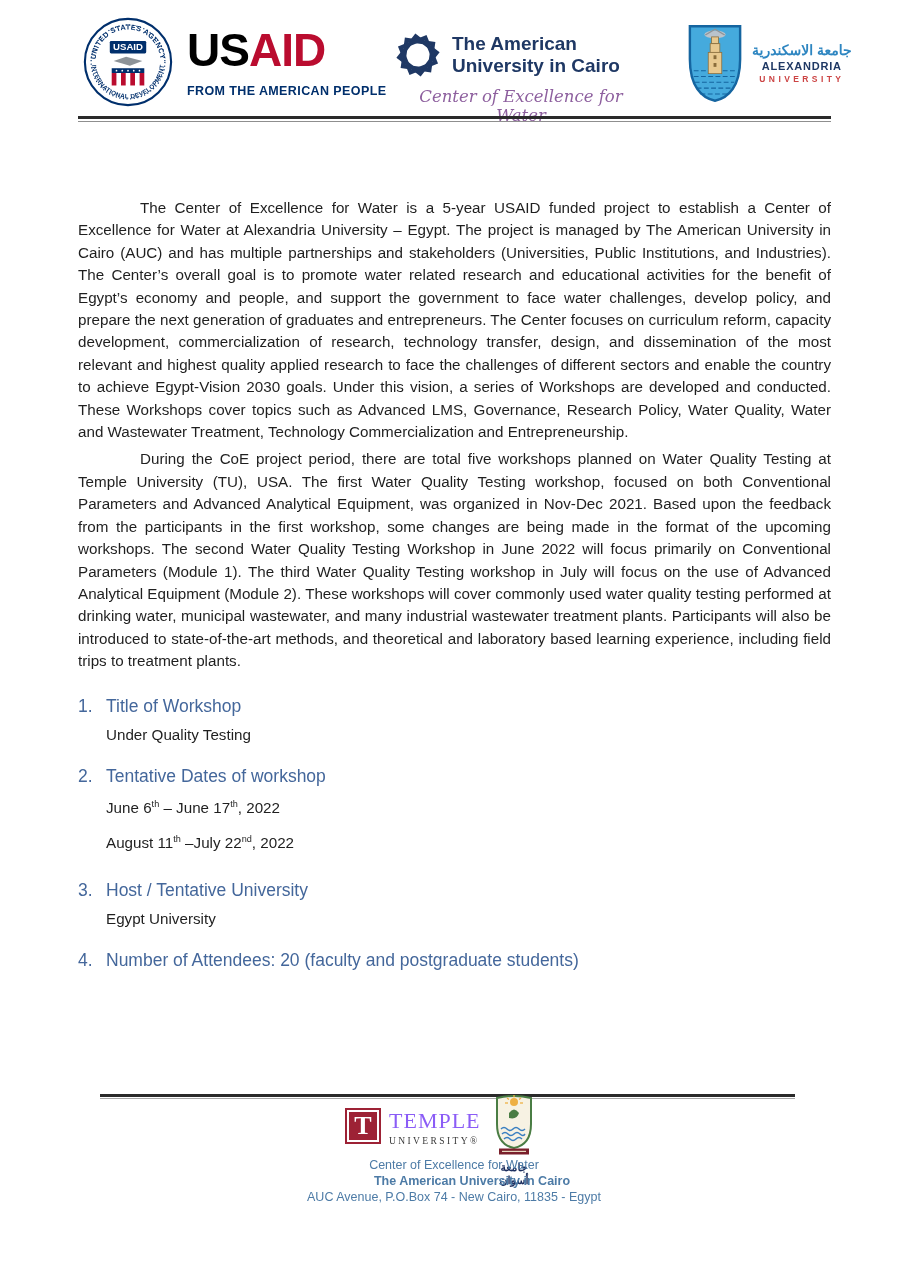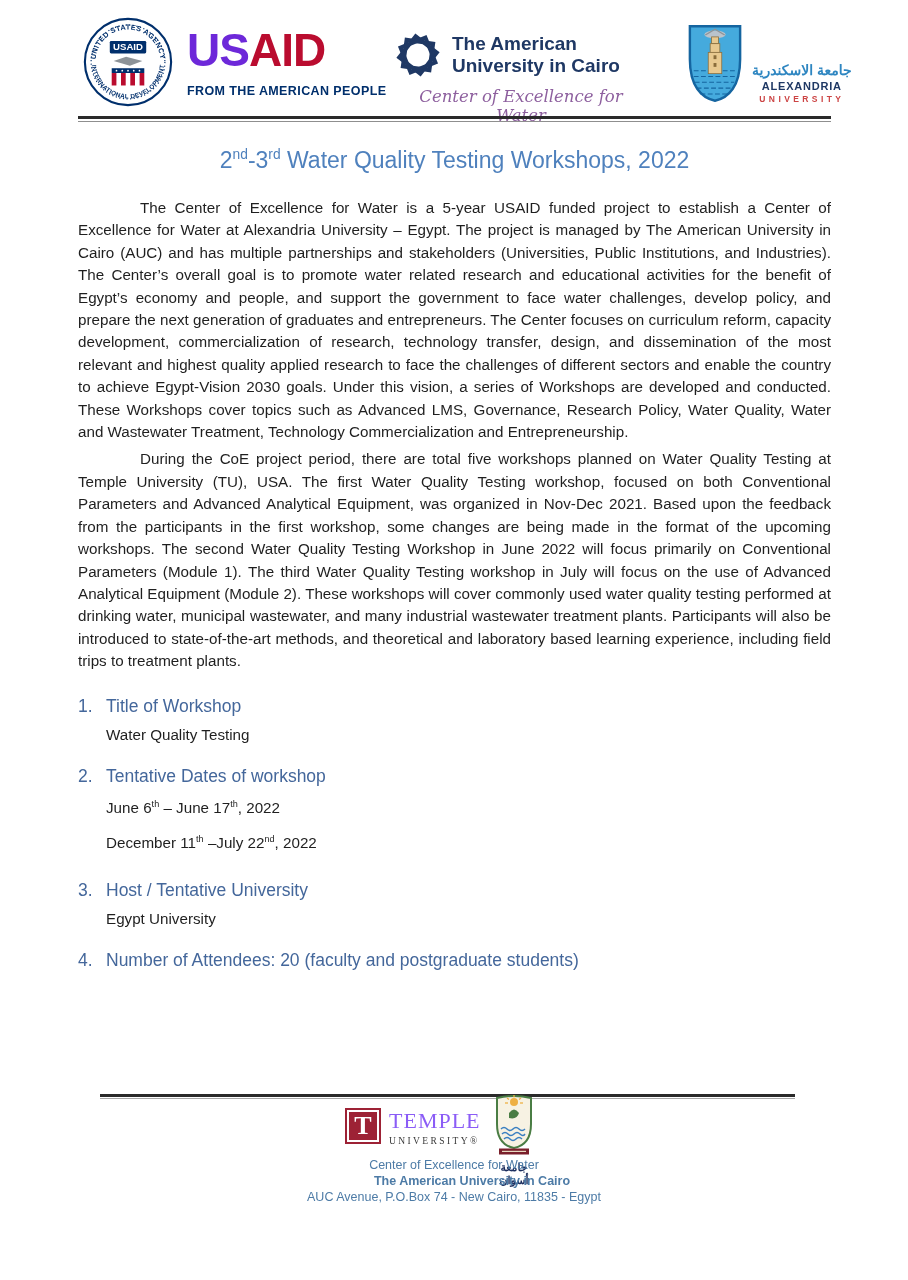--- a/index.html
+++ b/index.html
@@ -4,31 +4,31 @@
 <style>
   html,body{margin:0;padding:0;background:#ffffff;}
   .page{position:relative;width:908px;height:1280px;background:#fff;overflow:hidden;
         font-family:"Liberation Sans",sans-serif;color:#1f1f1f;}
 
   
   .usaid{position:absolute;left:82px;top:16px;display:flex;align-items:center;gap:13px;}
   .usaid-seal{width:92px;height:92px;}
   .usaid-word{display:flex;flex-direction:column;}
   .usaid-big{font-size:46px;font-weight:bold;letter-spacing:-1px;line-height:1.05;}
-  .usaid-big .us{color:#6d28d9;} .usaid-big .aid{color:#ba0c2f;}
+  .usaid-big .us{color:#000000;} .usaid-big .aid{color:#ba0c2f;}
   .usaid-tag{font-size:12.5px;font-weight:bold;color:#002f6c;letter-spacing:.4px;margin-top:9px;}
 
   .auc{position:absolute;left:393px;top:30px;width:256px;}
   .auc-row{display:flex;align-items:center;gap:9px;}
   .auc-mark{width:50px;height:50px;flex:none;}
   .auc-name{font-size:19px;line-height:1.18;color:#1f3864;font-weight:bold;}
   .auc-script{margin-top:7px;text-align:center;font-family:"DejaVu Serif",serif;font-style:italic;
               color:#8d5f9e;font-size:16.5px;}
 
-  .alex{position:absolute;left:686px;top:22px;display:flex;align-items:flex-end;gap:8px;}
+  .alex{position:absolute;left:686px;top:22px;display:flex;align-items:center;gap:8px;}
   .alex-shield{width:58px;height:82px;flex:none;}
   .alex-text{display:flex;flex-direction:column;align-items:center;}
   .alex-arabic{color:#2e86c1;font-size:14px;font-weight:bold;}
   .alex-name{color:#1f3864;font-weight:bold;font-size:11px;letter-spacing:.8px;margin-top:2px;}
   .alex-sub{color:#cc4444;font-size:8.5px;letter-spacing:3.4px;margin-top:2px;font-weight:bold;}
 
   .rule-top{position:absolute;left:78px;top:116px;width:753px;height:2px;
             border-top:3px solid #2a2a2a;border-bottom:1px solid #8f8f8f;}
   .rule-bottom{position:absolute;left:100px;top:1094px;width:695px;height:1px;
             border-top:3px solid #2a2a2a;border-bottom:1px solid #a8a8a8;}
@@ -135,41 +135,40 @@
     </svg>
     <div class="alex-text">
       <div class="alex-arabic" dir="rtl">جامعة الاسكندرية</div>
       <div class="alex-name">ALEXANDRIA</div>
       <div class="alex-sub">UNIVERSITY</div>
     </div>
   </div>
 
   <div class="rule-top"></div>
 
-  <div class="title"><span>2</span><sup>nd</sup><span>-3</span><sup>rd</sup><span> Water Quality Testing Workshops, 2022</span></div>
 
   <div class="content">
     <div class="para">The Center of Excellence for Water is a 5-year USAID funded project to establish a Center of Excellence for Water at Alexandria University – Egypt. The project is managed by The American University in Cairo (AUC) and has multiple partnerships and stakeholders (Universities, Public Institutions, and Industries). The Center’s overall goal is to promote water related research and educational activities for the benefit of Egypt’s economy and people, and support the government to face water challenges, develop policy, and prepare the next generation of graduates and entrepreneurs. The Center focuses on curriculum reform, capacity development, commercialization of research, technology transfer, design, and dissemination of the most relevant and highest quality applied research to face the challenges of different sectors and enable the country to achieve Egypt-Vision 2030 goals. Under this vision, a series of Workshops are developed and conducted. These Workshops cover topics such as Advanced LMS, Governance, Research Policy, Water Quality, Water and Wastewater Treatment, Technology Commercialization and Entrepreneurship.</div>
     <div class="para">During the CoE project period, there are total five workshops planned on Water Quality Testing at Temple University (TU), USA. The first Water Quality Testing workshop, focused on both Conventional Parameters and Advanced Analytical Equipment, was organized in Nov-Dec 2021. Based upon the feedback from the participants in the first workshop, some changes are being made in the format of the upcoming workshops.  The second Water Quality Testing Workshop in June 2022 will focus primarily on Conventional Parameters (Module 1). The third Water Quality Testing workshop in July will focus on the use of Advanced Analytical Equipment (Module 2). These workshops will cover commonly used water quality testing performed at drinking water, municipal wastewater, and many industrial wastewater treatment plants. Participants will also be introduced to state-of-the-art methods, and theoretical and laboratory based learning experience, including field trips to treatment plants.</div>
 
     <div class="sec">
       <div class="sec-head">
         <span class="sec-num">1.</span>
         <span>Title of Workshop</span>
       </div>
-      <div class="sec-body">Water Quality Testing</div>
+      <div class="sec-body">Under Quality Testing</div>
     </div>
 
     <div class="sec">
       <div class="sec-head">
         <span class="sec-num">2.</span>
         <span>Tentative Dates of workshop</span>
       </div>
       <div class="sec-body date"><span>June 6</span><sup>th</sup><span> – June 17</span><sup>th</sup><span>, 2022</span></div>
-      <div class="sec-body date"><span>December 11</span><sup>th</sup><span> –July 22</span><sup>nd</sup><span>, 2022</span></div>
+      <div class="sec-body date"><span>August 11</span><sup>th</sup><span> –July 22</span><sup>nd</sup><span>, 2022</span></div>
     </div>
 
     <div class="sec">
       <div class="sec-head">
         <span class="sec-num">3.</span>
         <span>Host / Tentative University</span>
       </div>
       <div class="sec-body">Egypt University</div>
     </div>
 

